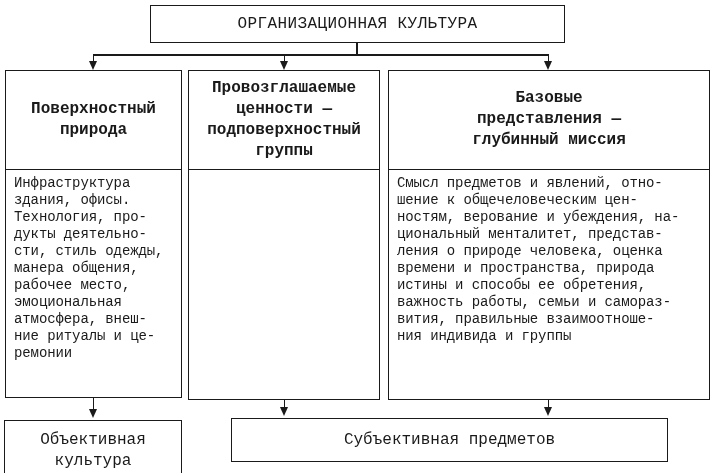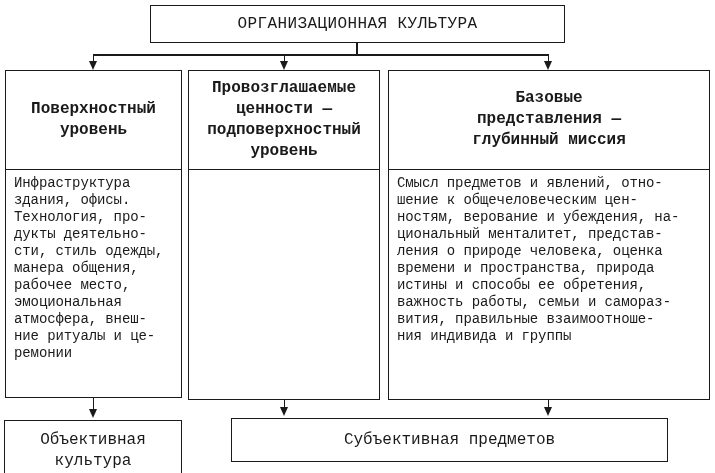--- a/index.html
+++ b/index.html
@@ -70,39 +70,39 @@
   <div class="line c-branch"></div>
   <div class="line c-d1"></div>
   <div class="line c-d2"></div>
   <div class="line c-d3"></div>
   <div class="arrowhead h-d1"></div>
   <div class="arrowhead h-d2"></div>
   <div class="arrowhead h-d3"></div>
 
   <div class="box col col1">
     <div class="col-header">Поверхностный
-уровень</div>
+природа</div>
     <div class="col-body">Инфраструктура
 здания, офисы.
 Технология, про-
 дукты деятельно-
 сти, стиль одежды,
 манера общения,
 рабочее место,
 эмоциональная
 атмосфера, внеш-
 ние ритуалы и це-
 ремонии</div>
   </div>
 
   <div class="box col col2">
     <div class="col-header">Провозглашаемые
 ценности —
 подповерхностный
-уровень</div>
+группы</div>
   </div>
 
   <div class="box col col3">
     <div class="col-header">Базовые
 представления —
 глубинный миссия</div>
     <div class="col-body">Смысл предметов и явлений, отно-
 шение к общечеловеческим цен-
 ностям, верование и убеждения, на-
 циональный менталитет, представ-

